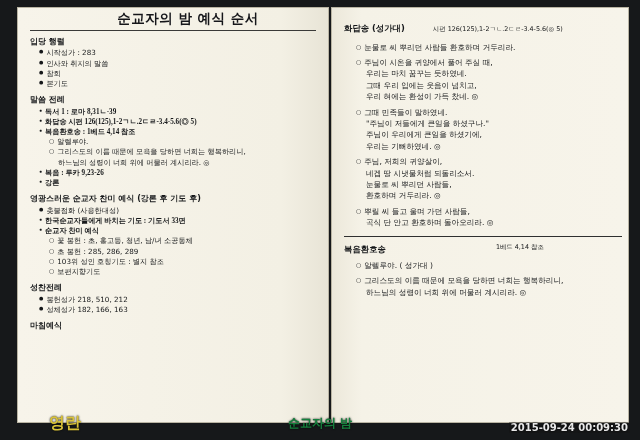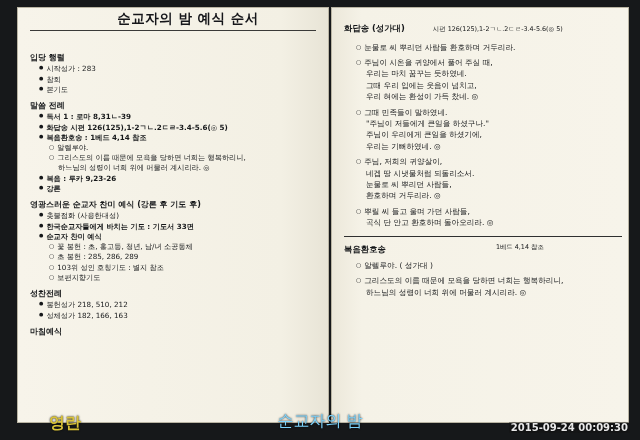--- a/index.html
+++ b/index.html
@@ -33,40 +33,40 @@
   }
   .lcol{
     position:absolute;left:30px;top:36px;width:292px;
     font-size:7.2px;color:#16181a;line-height:1.42;
   }
   .rcol{
     position:absolute;left:344px;top:22px;width:278px;
     font-size:7.6px;color:#16181a;line-height:1.5;
   }
   .h{font-weight:bold;font-size:8px;margin-top:5px;margin-bottom:1px;}
-  .h.first{margin-top:16px;}
+  .h.first{margin-top:0;}
   .i1{margin-left:9px;}
   .i2{margin-left:19px;}
   .i3{margin-left:28px;}
-  .bold{font-weight:bold;}
+  .bold{font-weight:bold;font-family:Liberation Serif, serif;}
   .row{white-space:nowrap;}
   .bull::before{content:"\25CF";font-size:5px;vertical-align:2px;margin-right:3px;}
   .circ::before{content:"\25CB";font-size:6px;vertical-align:1px;margin-right:3px;}
   .rhead{font-weight:bold;font-size:8.4px;}
   .rsub{font-size:7.2px;}
   .rline{margin-left:12px;}
   .rline2{margin-left:22px;}
   .spacer{height:7px;}
   .spacer-sm{height:4px;}
   .sep{
     margin:8px 0 6px 0;height:1px;background:#2f3030;width:100%;
   }
   .wm-center{
     position:absolute;left:0;right:0;bottom:8px;text-align:center;
-    color:#7dd3fc;font-weight:normal;font-size:16px;
+    color:#15803d;font-weight:bold;font-size:12px;
     text-shadow:0 0 2px #000;
   }
   .wm-left{
     position:absolute;left:49px;bottom:6px;
     color:#d8c23a;font-weight:bold;font-size:16px;
     text-shadow:0 0 2px #000;
   }
   .wm-right{
     position:absolute;right:10px;bottom:7px;
     color:#e8e8e8;font-weight:bold;font-size:10px;
@@ -82,20 +82,21 @@
 <div class="page right-page"></div>
 
 <div class="title">순교자의 밤 예식 순서</div>
 <div class="rule"></div>
 
 <div class="lcol">
 
   <div class="h first">입당 행렬</div>
   <div class="i1 row bull">시작성가 : 283</div>
 
+  <div class="i1 row bull">인사와 취지의 말씀</div>
   <div class="i1 row bull">참회</div>
   <div class="i1 row bull">본기도</div>
 
   <div class="h">말씀 전례</div>
   <div class="i1 row bull bold">독서 1 : 로마 8,31ㄴ-39</div>
   <div class="i1 row bull bold">화답송 시편 126(125),1-2ㄱㄴ.2ㄷㄹ-3.4-5.6(◎ 5)</div>
   <div class="i1 row bull bold">복음환호송 : 1베드 4,14 참조</div>
   <div class="i2 row circ">알렐루야.</div>
   <div class="i2 row circ">그리스도의 이름 때문에 모욕을 당하면 너희는 행복하리니,</div>
   <div class="i3 row">하느님의 성령이 너희 위에 머물러 계시리라. ◎</div>

